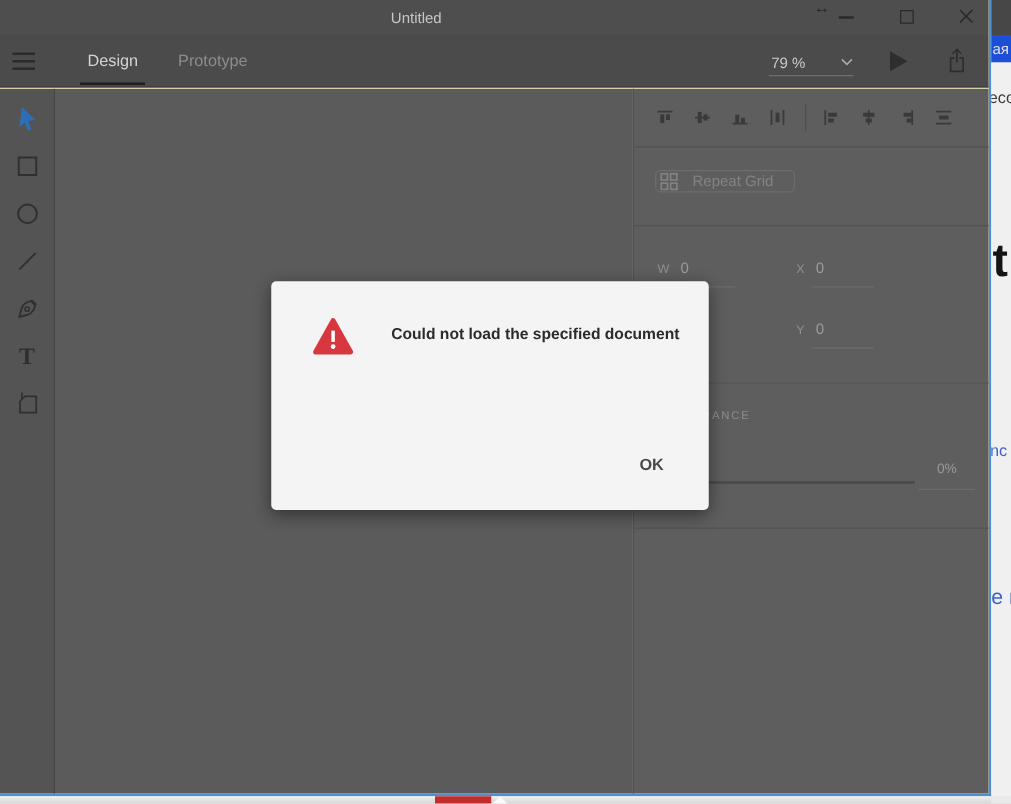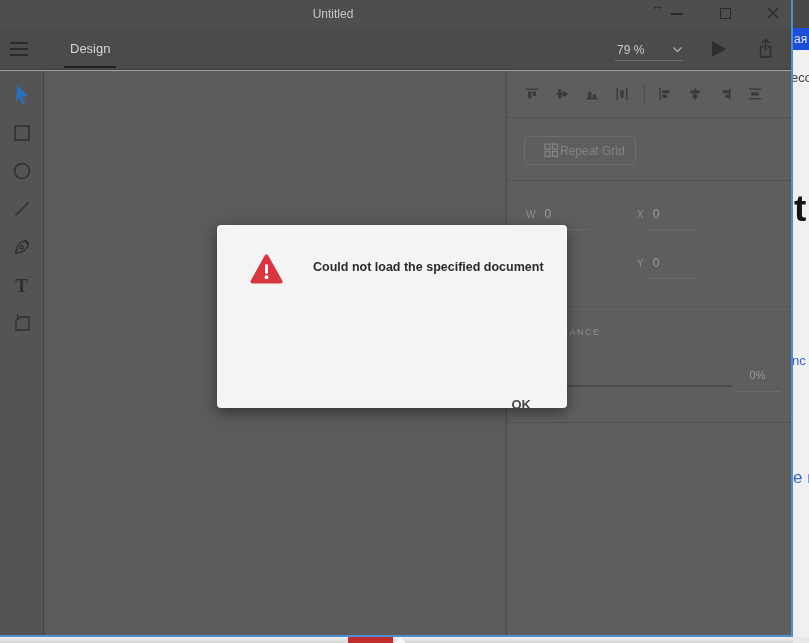--- a/index.html
+++ b/index.html
@@ -5,21 +5,21 @@
   * { margin:0; padding:0; box-sizing:border-box; }
   html,body { background:#d8d8d8; }
   .screen {
     position:relative; width:809px; height:643px; overflow:hidden;
     font-family:"Liberation Sans", sans-serif; background:#ececec;
   }
   
   .xd-window {
     position:absolute; left:0; top:0; width:793px; height:637px;
     border-right:2px solid #4E8FD0; border-bottom:2px solid #4E8FD0;
-    background:#a3a3a3; overflow:hidden;
+    background:#fef9c3; overflow:hidden;
   }
   .titlebar { position:relative; height:28px; background:#4E4E4E; }
   .titlebar .title {
     position:absolute; left:333px; top:7px; transform:translateX(-50%);
     font-size:12px; color:#C6C6C6; white-space:nowrap;
   }
   .winctl { position:absolute; cursor:default; }
   .ctl-resize { left:651px; top:-2px; font-size:13px; color:#262626; font-weight:bold; }
   .ctl-min { left:671px; top:13px; width:12px; height:2px; background:#2A2A2A; }
   .ctl-max { left:720px; top:8px; width:11px; height:11px; border:1.4px solid #2A2A2A; }
@@ -61,23 +61,23 @@
   
   .panel { position:relative; width:285px; background:#5E5E5E; border-left:1px solid #4A4A4A; }
   .align-row {
     position:absolute; left:0; right:0; top:0; height:47px;
     border-bottom:1px solid #525252; display:flex; align-items:center; padding-left:17px;
   }
   .align-row .aicon { width:16px; height:16px; margin-right:14px; cursor:pointer; }
   .align-sep { width:1px; height:22px; background:#4E4E4E; margin:0 12px 0 0; }
   .repeat-section { position:absolute; left:0; right:0; top:47px; height:63px; border-bottom:1px solid #525252; }
   .repeat-btn {
-    position:absolute; left:17px; top:18px; width:112px; height:29px;
-    border:1px solid #6C6C6C; border-radius:4px; display:flex; align-items:center; gap:1px;
-    padding-left:19px; color:#838383; font-size:12px; cursor:default;
+    position:absolute; left:17px; top:18px; width:112px; height:18px;
+    border:1px solid #6C6C6C; border-radius:4px; display:flex; align-items:center; gap:11px;
+    padding-left:3px; color:#838383; font-size:12px; cursor:default;
   }
   .transform-section { position:absolute; left:0; right:0; top:110px; height:126px; border-bottom:1px solid #565656; }
   .fld { position:absolute; font-size:12px; }
   .fld .lab { color:#909090; font-size:10px; margin-right:9px; }
   .fld .val { color:#9C9C9C; }
   .fld-line { position:absolute; height:1px; background:#6B6B6B; }
   .appearance-section { position:absolute; left:0; right:0; top:236px; height:116px; border-bottom:1px solid #525252; }
   .appearance-label {
     position:absolute; left:17px; top:20px; font-size:9px; letter-spacing:1.5px; color:#8E8E8E;
   }
@@ -89,21 +89,21 @@
   .dialog {
     position:absolute; left:217px; top:225px; width:350px; height:183px;
     background:#F4F4F4; border-radius:4px; box-shadow:0 4px 14px rgba(0,0,0,.45); z-index:10;
   }
   .dialog .warn { position:absolute; left:33px; top:29px; }
   .dialog .msg {
     position:absolute; left:96px; top:35px; font-size:12.5px; font-weight:bold; color:#2B2B2B; white-space:nowrap;
   }
   .dialog .ok {
     position:absolute; right:32px; top:137px; font-size:13px; font-weight:bold; color:#4A4A4A;
-    cursor:pointer; padding:2px 4px;margin-top:33px;
+    cursor:pointer; padding:2px 4px;
   }
 
   
   .bg-right { position:absolute; left:793px; top:0; width:16px; height:643px; }
   .bg-right .seg-top { position:absolute; left:0; top:0; right:0; height:28px; background:#474747; }
   .bg-right .seg-tab { position:absolute; left:0; top:28px; right:0; height:22px; background:#1d4ed8;
     color:#E3E3E3; font-size:12px; line-height:22px; padding-left:1px; overflow:hidden; }
   .bg-right .seg-page { position:absolute; left:0; top:50px; right:0; height:587px; background:#F0F0F0; overflow:hidden; }
   .bg-right .seg-corner { position:absolute; left:0; top:637px; right:0; height:6px; background:#E9E9E9; }
   .bg-frag { position:absolute; white-space:nowrap; }
@@ -142,20 +142,21 @@
     </div>
 
     <div class="toolbar">
       <div class="hamburger">
         <div></div>
           <div></div>
           <div></div>
       </div>
       <div class="tabs">
         <div class="tab active">Design</div>
+        <div class="tab">Prototype</div>
       </div>
       <div class="zoom-box">
         <span class="zv">79 %</span>
         <svg width="11" height="8" viewBox="0 0 11 8">
           <polyline points="1.5,1.5 5.5,5.5 9.5,1.5" fill="none" stroke="#A8A8A8" stroke-width="1.4"></polyline>
         </svg>
       </div>
       <div class="play-btn"></div>
       <div class="share-btn">
         <svg width="17" height="21" viewBox="0 0 17 21">

